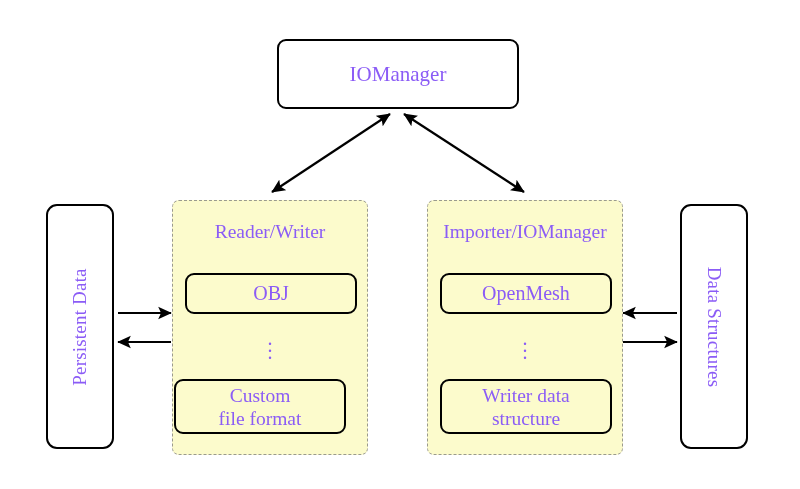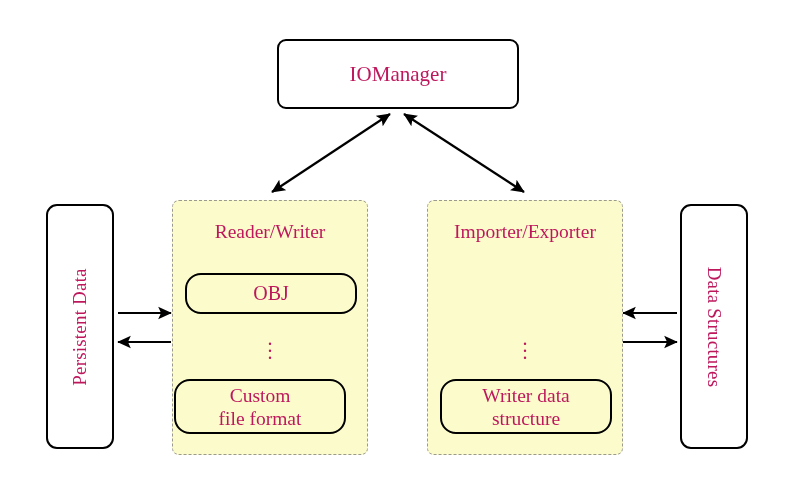--- a/index.html
+++ b/index.html
@@ -2,41 +2,41 @@
 <html><head>
 <meta charset="utf-8">
 <style>
   html,body{margin:0;padding:0;background:#ffffff;}
   #stage{
     position:relative;
     width:800px;height:489px;
     background:#ffffff;
     overflow:hidden;
     font-family:"Liberation Serif","DejaVu Serif",serif;
-    color:#be185d;
+    color:#8b5cf6;
   }
   #svg-layer{position:absolute;left:0;top:0;width:800px;height:489px;}
 
   
   .node{
     position:absolute;
     box-sizing:border-box;
     display:flex;
     align-items:center;
     justify-content:center;
     text-align:center;
     border:2.6px solid #000000;
     border-radius:9px;
     background:#ffffff;
     line-height:1.18;
   }
   .node.inner{
     background:#FCFBCC;
     border-width:2.4px;
-    border-radius:16px;
+    border-radius:9px;
   }
   .node .lbl{display:block;white-space:pre-line;}
 
   
   .sidenode{
     position:absolute;
     box-sizing:border-box;
     border:2.8px solid #000000;
     border-radius:11px;
     background:#ffffff;
@@ -134,22 +134,25 @@
     </div>
 
     <div class="node inner n-two" style="left:1px;top:178px;width:172px;height:55px;">
       <span class="lbl">Custom
 file format</span>
     </div>
   </div>
 
   <div class="group" id="group-importer-exporter" style="left:427px;top:200px;width:196px;height:255px;">
 
-    <div class="group-title" style="top:20px;">Importer/Exporter</div>
+    <div class="group-title" style="top:20px;">Importer/IOManager</div>
 
+    <div class="node inner n-obj" style="left:12px;top:72px;width:172px;height:41px;">
+      <span class="lbl">OpenMesh</span>
+    </div>
 
     <div class="vdots" style="top:134px;">
       <i>.</i>
         <i>.</i>
         <i>.</i>
     </div>
 
     <div class="node inner n-two" style="left:12px;top:178px;width:172px;height:55px;">
       <span class="lbl">Writer data
 structure</span>

